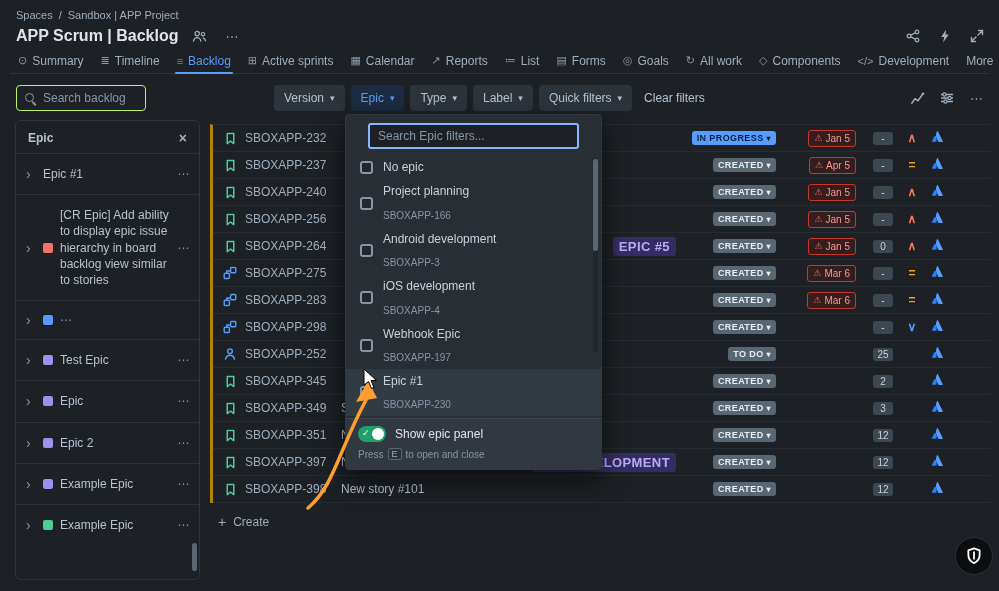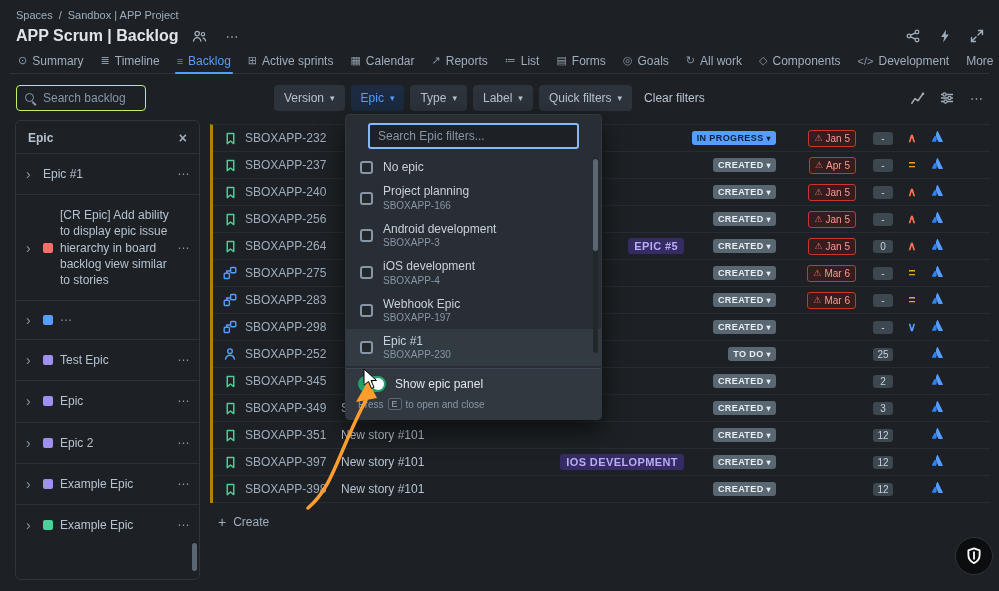--- a/index.html
+++ b/index.html
@@ -49,21 +49,21 @@
 .epic-more{color:#8696a7;flex:none;letter-spacing:1.5px;font-size:12px}
 .side-scroll{position:absolute;right:2px;bottom:8px;width:5px;height:28px;background:#596773;border-radius:3px}
 
 
 .backlog{position:absolute;left:210px;top:124px;width:780px;border-left:3px solid #b08205;border-top:1px solid #262c32}
 .row{display:flex;align-items:center;height:27px;border-bottom:1px solid #262c32;padding:0 40px 0 9px;background:#1d2125}
 .type-ic{width:16px;height:16px;flex:none;margin-right:7px;display:flex;align-items:center;justify-content:center}
 .row-key{width:96px;color:#9fadbc;flex:none}
 .row-sum{color:#b6c2cf;white-space:nowrap;overflow:hidden}
 .row-fill{flex:1}
-.tag-chip{background:#352c63;color:#b8acf6;font-size:11px;font-weight:700;padding:2px 6px;border-radius:3px;margin-right:10px;letter-spacing:.4px;white-space:nowrap}
+.tag-chip{background:#352c63;color:#b8acf6;font-size:13px;font-weight:700;padding:2px 6px;border-radius:3px;margin-right:18px;letter-spacing:.4px;white-space:nowrap}
 .col-status{width:82px;display:flex;justify-content:flex-end;flex:none}
 .badge{font-size:9px;font-weight:700;padding:2px 5px;border-radius:3px;display:flex;align-items:center;gap:3px;letter-spacing:.4px;cursor:pointer;white-space:nowrap}
 .badge .chev{font-size:8px}
 .badge.neutral{background:#596773;color:#e8edf2}
 .badge.inprogress{background:#579dff;color:#0c1e3c}
 .col-due{width:80px;display:flex;justify-content:flex-end;flex:none}
 .due-chip{border:1px solid #c9372c;background:rgba(94,24,18,.35);color:#fd9891;font-size:10px;padding:0 5px;border-radius:3px;display:flex;gap:3px;align-items:center;height:17px}
 .due-chip .warn{font-size:9px;color:#f87168}
 .col-est{width:34px;margin-left:10px;display:flex;justify-content:center;flex:none}
 .est-chip{background:#3d474f;color:#c7d1db;font-size:10px;min-width:20px;text-align:center;padding:1px 4px;border-radius:3px}
@@ -76,21 +76,21 @@
 
 .dropdown{position:absolute;left:345px;top:114px;width:257px;background:#282e33;border-radius:4px;box-shadow:0 10px 26px rgba(0,0,0,.6);z-index:5;border:1px solid #31383f}
 .dd-search{margin:8px 22px 6px;height:26px;border:2px solid #85b8ff;border-radius:3px;background:#1d2125;display:flex;align-items:center;padding:0 8px}
 .dd-search input{background:transparent;border:0;outline:0;color:#b6c2cf;width:100%;font-size:12px}
 .dd-list{position:relative;padding-bottom:2px}
 .dd-opt{display:flex;align-items:center;gap:10px;padding:5px 14px;cursor:pointer}
 .dd-opt.hl{background:#323a42}
 .cbx{width:13px;height:13px;border:2px solid #8696a7;border-radius:3px;background:#22272b;flex:none}
 .dd-opt-text{line-height:1.2}
 .dd-opt-label{color:#c7d1db;font-size:12px}
-.dd-opt-key{color:#8696a7;font-size:10px;margin-top:1px}
+.dd-opt-key{color:#8696a7;font-size:10px;margin-top:11px}
 .dd-footer{border-top:1px solid #3d474f;background:#313840;padding:7px 12px 9px;border-radius:0 0 4px 4px}
 .toggle-row{display:flex;align-items:center;gap:9px;cursor:pointer}
 .toggle{width:28px;height:16px;border-radius:9px;background:#22a06b;position:relative;flex:none}
 .toggle .knob{position:absolute;right:2px;top:2px;width:12px;height:12px;border-radius:50%;background:#fff}
 .toggle .check{position:absolute;left:4px;top:1.5px;color:#fff;font-size:9px}
 .toggle-label{color:#dee4ea;font-size:12px}
 .dd-hint{color:#8696a7;font-size:10px;margin-top:6px;display:flex;gap:4px;align-items:center}
 .kbd{border:1px solid #596773;border-radius:2px;padding:0 3px;font-size:9px;background:#2c333a;color:#9fadbc}
 .dd-scroll-track{position:absolute;right:3px;top:2px;height:196px;width:5px;background:#22272b;border-radius:3px}
 .dd-scroll-thumb{position:absolute;right:3px;top:4px;height:92px;width:5px;background:#596773;border-radius:3px}

